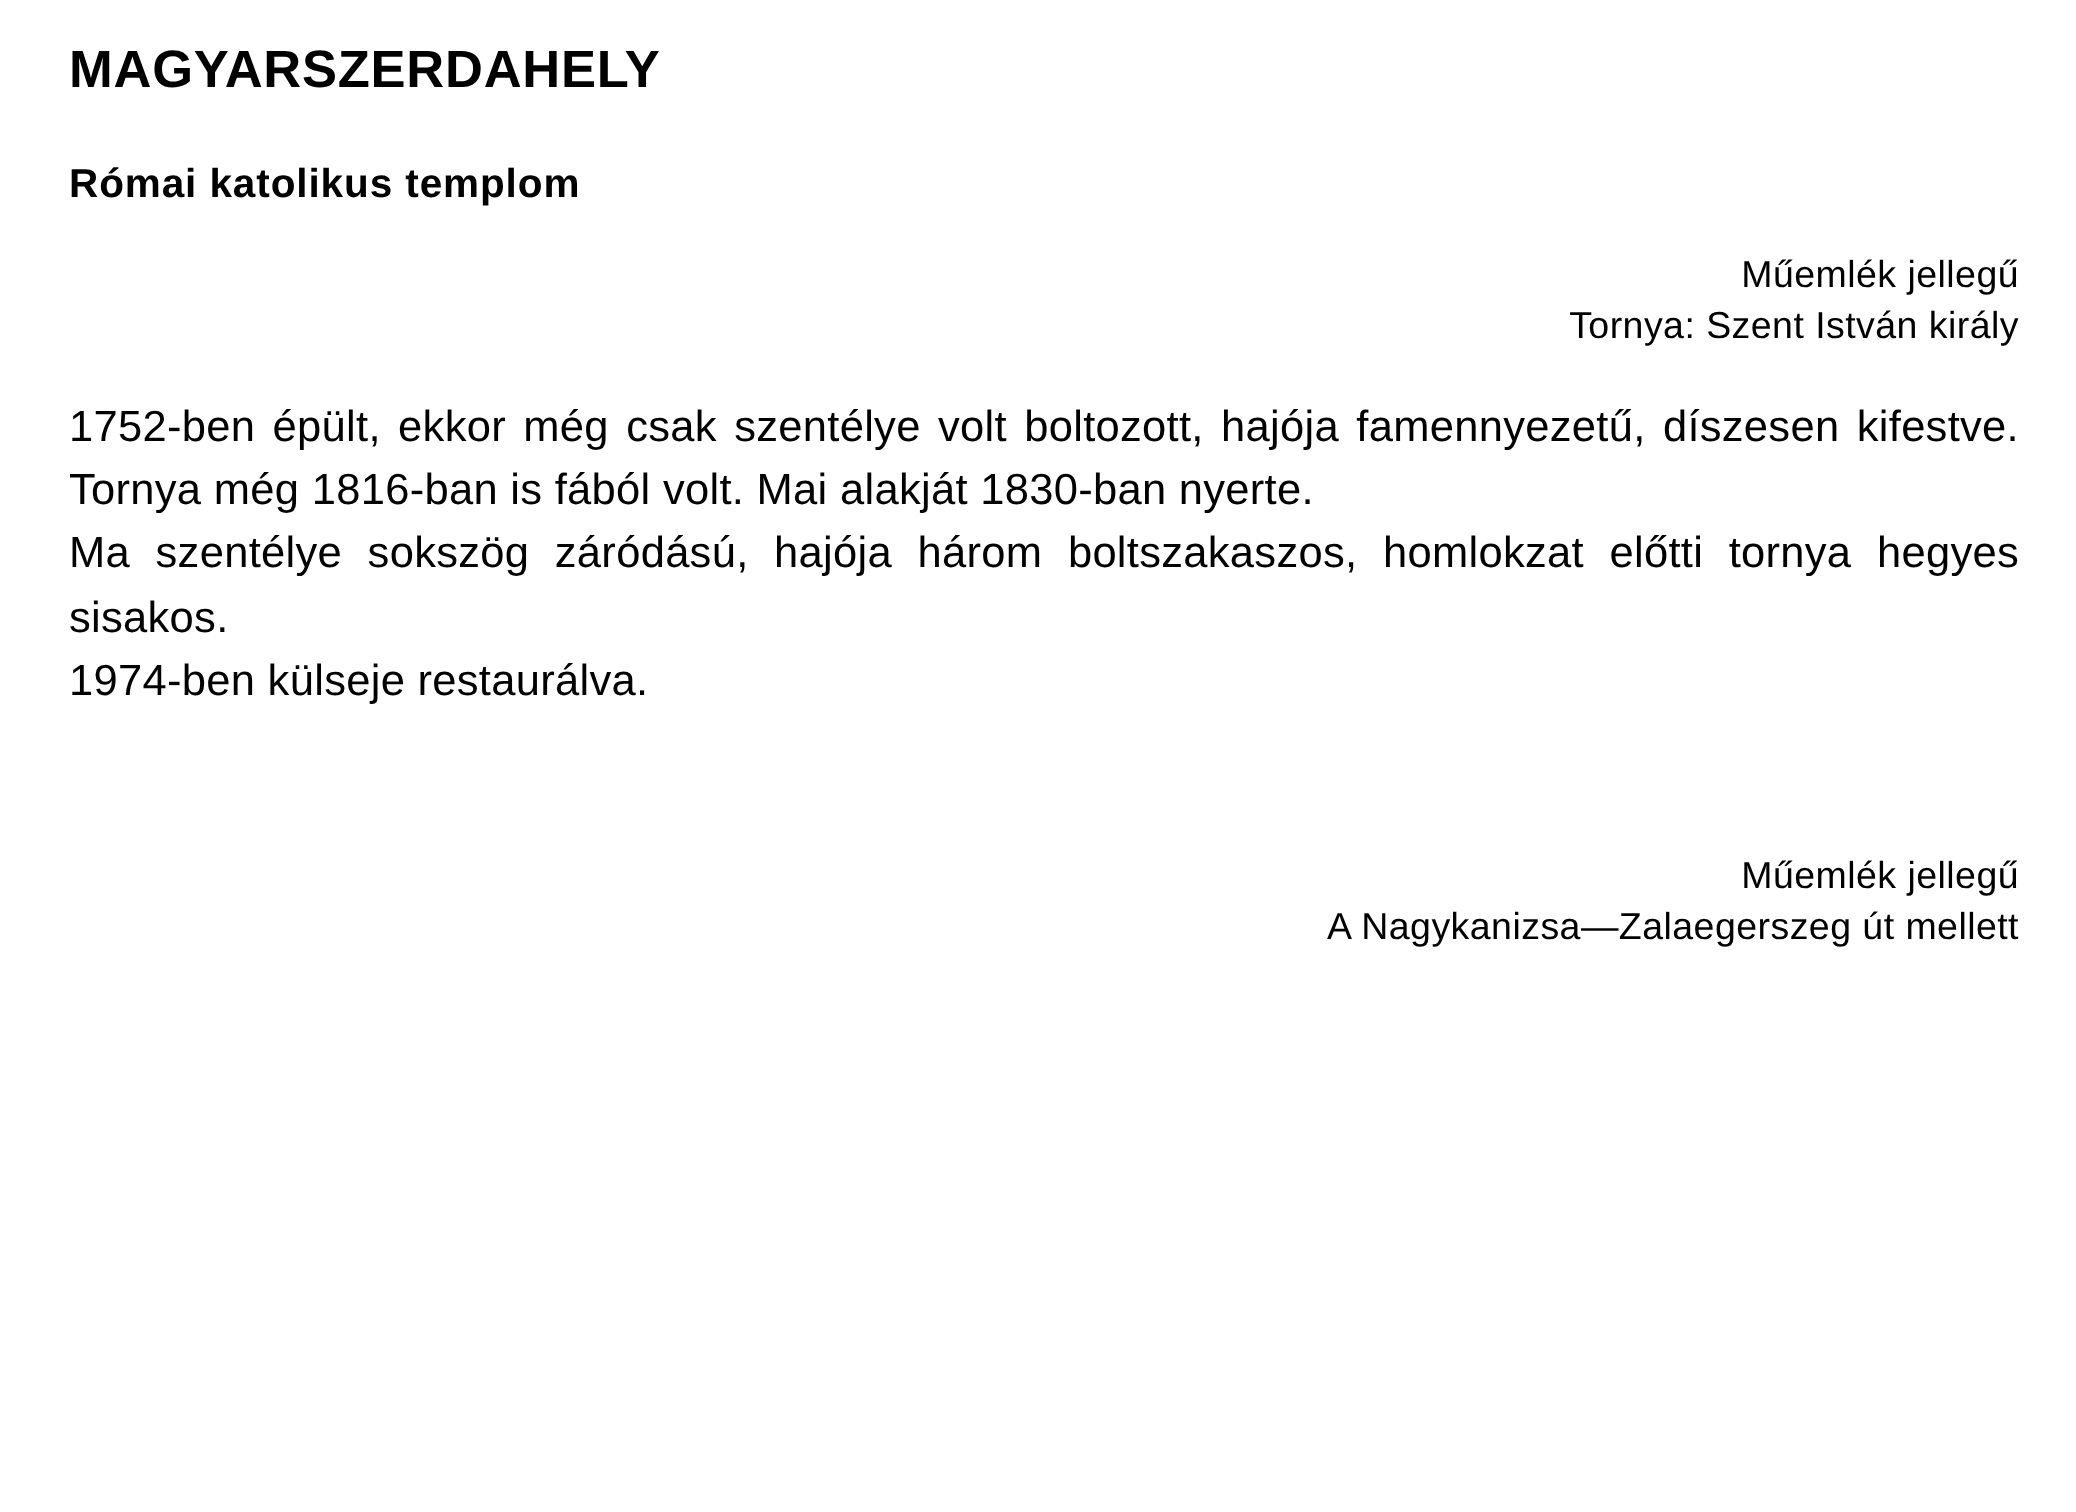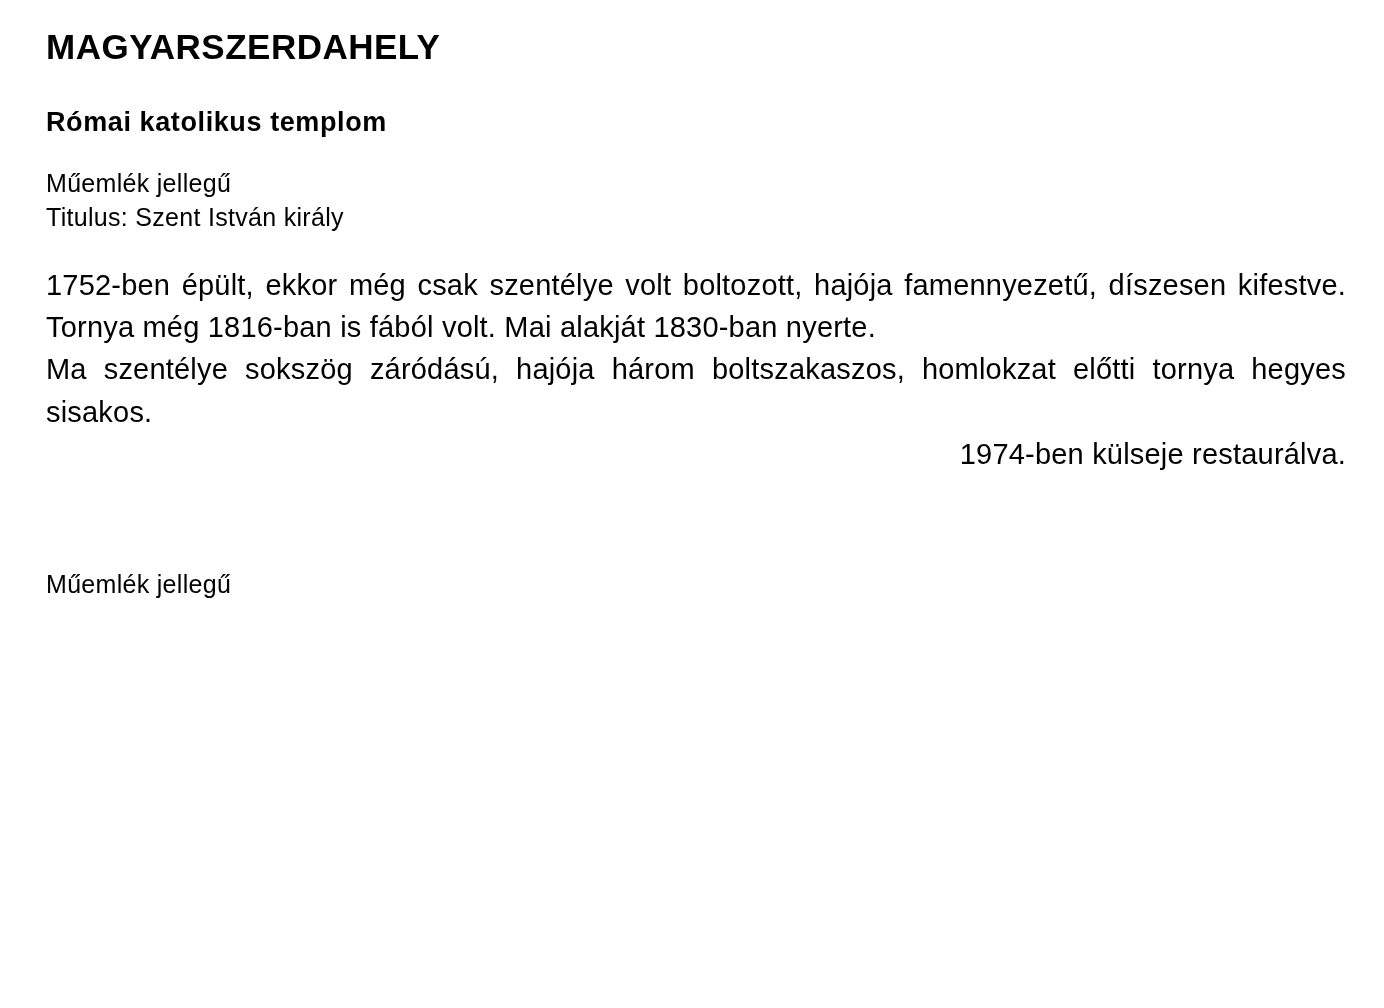--- a/index.html
+++ b/index.html
@@ -46,31 +46,32 @@
     margin: 0;
   }
   .meta-block {
     font-size: 25px;
     line-height: 1.36;
     letter-spacing: 0.3px;
     font-weight: 400;
   }
   .meta-line {
     white-space: pre;
+    text-align: right;
   }
   .body-para {
     font-size: 29px;
     line-height: 1.46;
     letter-spacing: 0.2px;
     text-align: justify;
     text-justify: inter-word;
     margin: 0;
   }
   .body-para.nojustify {
-    text-align: right;
+    text-align: left;
   }
   .sp-1 { height: 34px; }
   .sp-2 { height: 26px; }
   .sp-3 { height: 30px; }
   .sp-4 { height: 60px; }
   .sp-5 { height: 28px; }
   .sp-7 { height: 34px; }
 </style>
 </head>
 <body>
@@ -82,38 +83,39 @@
 
     <div class="sp-1"></div>
 
     <div class="section">
       <h2 class="section-heading">Római katolikus templom</h2>
 
       <div class="sp-2"></div>
 
       <div class="meta-block">
         <div class="meta-line">Műemlék jellegű</div>
-        <div class="meta-line">Titulus: Szent István király</div>
+        <div class="meta-line">Tornya: Szent István király</div>
       </div>
 
       <div class="sp-3"></div>
 
       <p class="body-para">1752-ben épült, ekkor még csak szentélye volt boltozott, hajója famennyezetű, díszesen kifestve. Tornya még 1816-ban is fából volt. Mai alakját 1830-ban nyerte.</p>
       <p class="body-para">Ma szentélye sokszög záródású, hajója három boltszakaszos, homlokzat előtti tornya hegyes sisakos.</p>
       <p class="body-para nojustify">1974-ben külseje restaurálva.</p>
     </div>
 
     <div class="sp-4"></div>
 
     <div class="section">
 
       <div class="sp-5"></div>
 
       <div class="meta-block">
         <div class="meta-line">Műemlék jellegű</div>
+        <div class="meta-line">A Nagykanizsa—Zalaegerszeg út mellett</div>
       </div>
 
       <div class="sp-7"></div>
 
     </div>
 
   </div>
 </div>
 
 </body></html>

